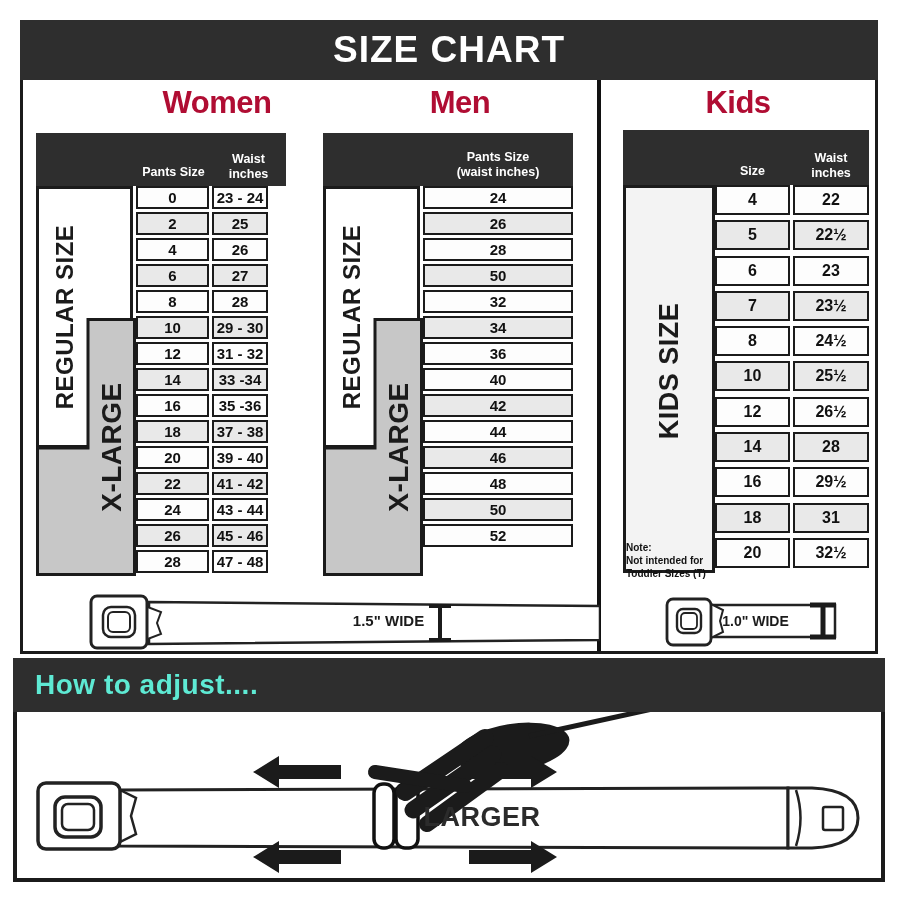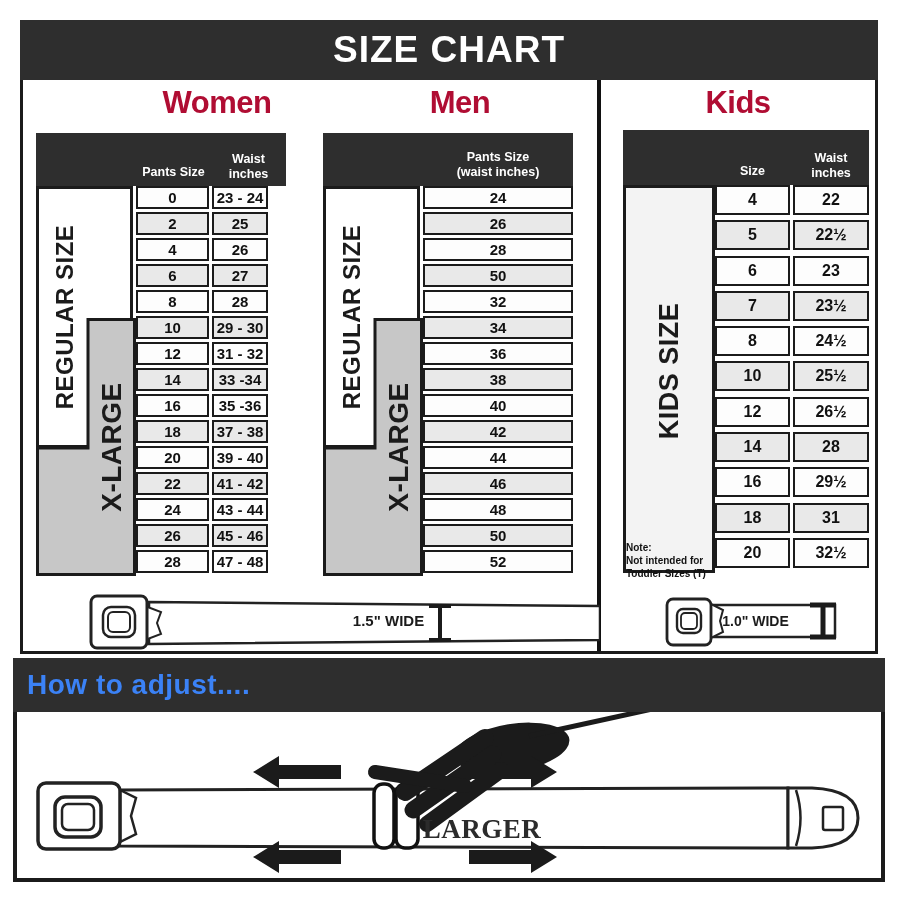--- a/index.html
+++ b/index.html
@@ -37,21 +37,21 @@
     font-weight:bold;color:#1b1b1b;}
   .reg-l{font-size:24px;letter-spacing:0.5px;}
   .xl-l{font-size:28px;letter-spacing:0.5px;}
   .kids-l{font-size:27px;letter-spacing:0.5px;}
   #kids-label-box{background:#f3f3f3;border:3px solid #1b1b1b;box-sizing:border-box;}
   #kids-note{left:603px;top:518px;width:110px;font-size:10px;font-weight:bold;color:#111;line-height:1.3;}
   .belt-label{font-weight:bold;color:#1b1b1b;text-align:center;}
   
   #bottom-frame{left:13px;top:658px;width:872px;height:224px;border:4px solid #1b1b1b;box-sizing:border-box;background:#fff;}
   #adjust-bar{left:-4px;top:-4px;width:872px;height:54px;background:#2e2e2e;display:flex;align-items:center;}
-  #adjust-bar .t{color:#3b82f6;font-size:28px;font-weight:bold;padding-left:14px;letter-spacing:0.5px;}
+  #adjust-bar .t{color:#5eead4;font-size:28px;font-weight:bold;padding-left:22px;letter-spacing:0.5px;}
   .adjust-word{font-size:27px;font-weight:bold;color:#2b2b2b;text-align:center;letter-spacing:0.5px;}
   svg{display:block;}
 </style>
 </head>
 <body>
 
 <div id="top-frame" class="abs">
 
   <div id="title-bar" class="abs">
     <div class="t">SIZE CHART</div>
@@ -165,23 +165,20 @@
         <div class="tcell c0">50</div>
       </div>
       <div class="trow">
         <div class="tcell c0">32</div>
       </div>
       <div class="trow alt">
         <div class="tcell c0">34</div>
       </div>
       <div class="trow">
         <div class="tcell c0">36</div>
-      </div>
-      <div class="trow alt">
-        <div class="tcell c0">38</div>
       </div>
       <div class="trow">
         <div class="tcell c0">40</div>
       </div>
       <div class="trow alt">
         <div class="tcell c0">42</div>
       </div>
       <div class="trow">
         <div class="tcell c0">44</div>
       </div>
@@ -324,14 +321,14 @@
     <g fill="#1b1b1b">
       <polygon points="236,60 262,44 262,53 324,53 324,67 262,67 262,76"></polygon>
       <polygon points="236,145 262,129 262,138 324,138 324,152 262,152 262,161"></polygon>
     </g>
     <g fill="#1b1b1b">
       <polygon points="540,60 514,44 514,53 452,53 452,67 514,67 514,76"></polygon>
       <polygon points="540,145 514,129 514,138 452,138 452,152 514,152 514,161"></polygon>
     </g>
   </svg>
 
-  <div class="abs adjust-word" style="left:385px;top:152px;width:160px;font-family:Liberation Serif, serif;">LARGER</div>
+  <div class="abs adjust-word" style="left:385px;top:140px;width:160px;">LARGER</div>
 </div>
 
 </body></html>

